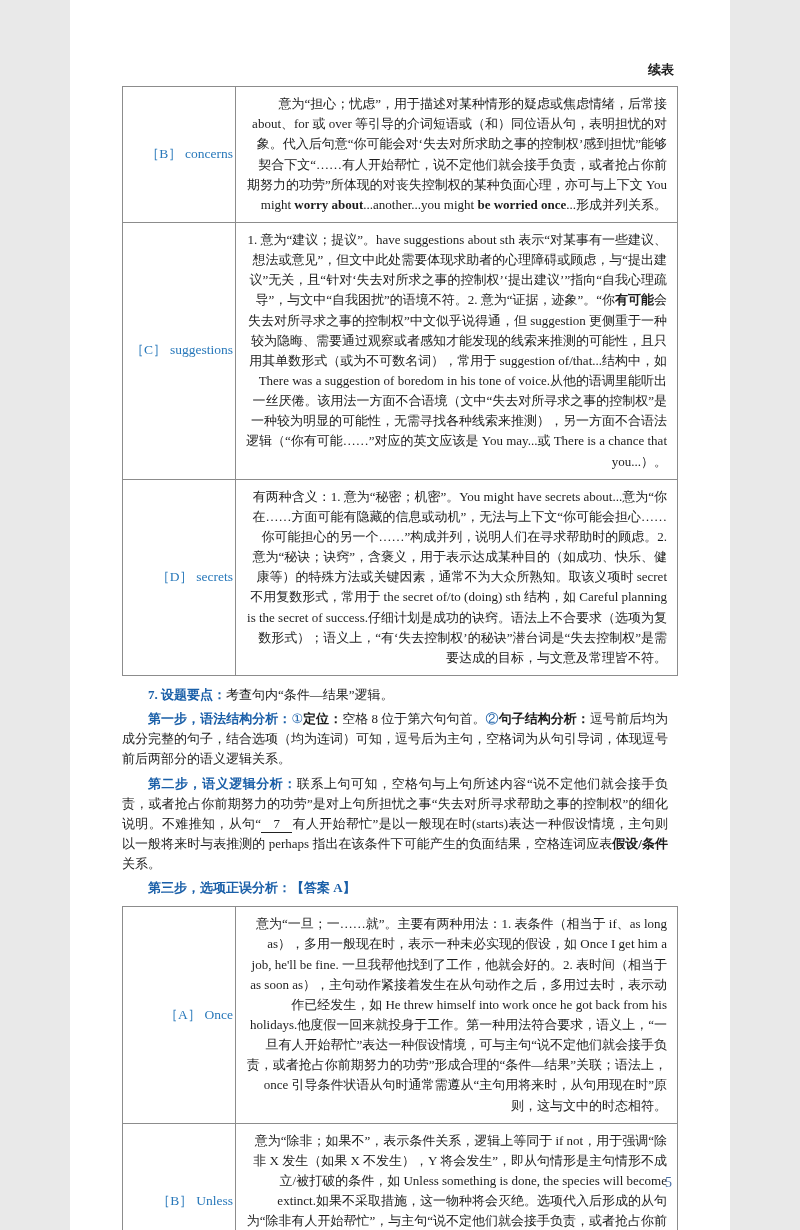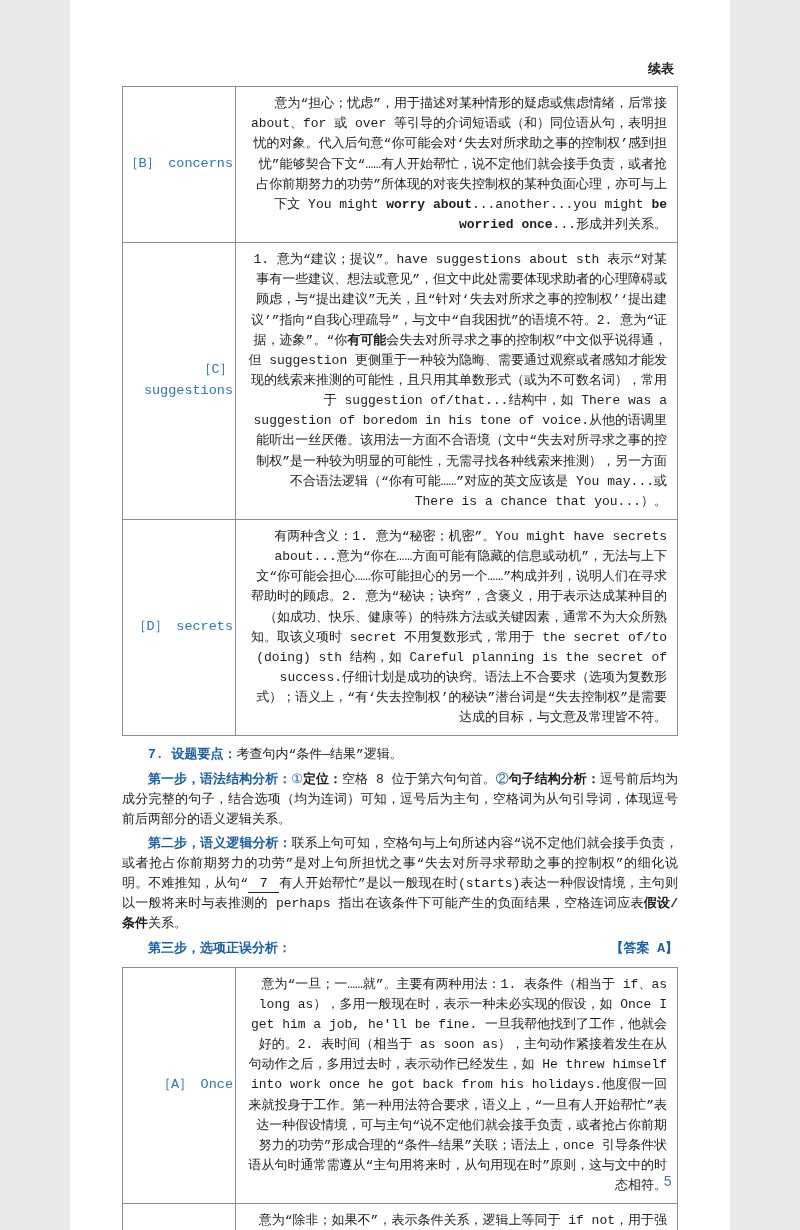--- a/index.html
+++ b/index.html
@@ -6,21 +6,21 @@
     --blue-label:#2878ba;
     --blue-step:#1a5fa8;
     --ink:#1d1d1d;
     --border:#8c8c8c;
   }
   html,body{margin:0;padding:0;background:#e9e9e9;}
   .page{
     width:660px;height:1230px;margin:0 auto;background:#ffffff;
     box-sizing:border-box;position:relative;overflow:hidden;
     padding:60px 52px 4px 52px;
-    font-family:Liberation Mono, monospace;
+    font-family:Liberation Serif, serif;
     color:var(--ink);
     font-size:13px;line-height:1.55;
   }
   .continued{
     text-align:right;font-weight:bold;font-size:13px;
     margin:0 4px 6px 0;
   }
   table.opt-table{
     width:100%;border-collapse:collapse;table-layout:fixed;
   }
@@ -32,32 +32,32 @@
   td.opt-label{
     width:108px;text-align:center;
     color:var(--blue-label);
     font-size:13.5px;
     padding:6px 2px;
   }
   td.opt-text{
     padding:7px 10px;
     text-align:justify;
   }
-  .analysis{margin:9px 0 8px 0;}
+  .analysis{margin:9px 10px 8px 0;}
   .para{
     margin:4px 0;
     text-indent:2em;
     text-align:justify;
   }
   .step-label{
     color:var(--blue-step);
     font-weight:bold;
   }
   .answer-row{
-    display:flex;justify-content:space-between;align-items:baseline;
+    display:flex;justify-content:flex-start;align-items:baseline;
     text-indent:0;
   }
   .answer-row .left{padding-left:2em;}
   .answer{
     color:var(--blue-step);font-weight:bold;
   }
   .bold{font-weight:bold;}
   .blue{color:var(--blue-step);}
   .blank{
     display:inline-block;min-width:2.4em;text-align:center;

